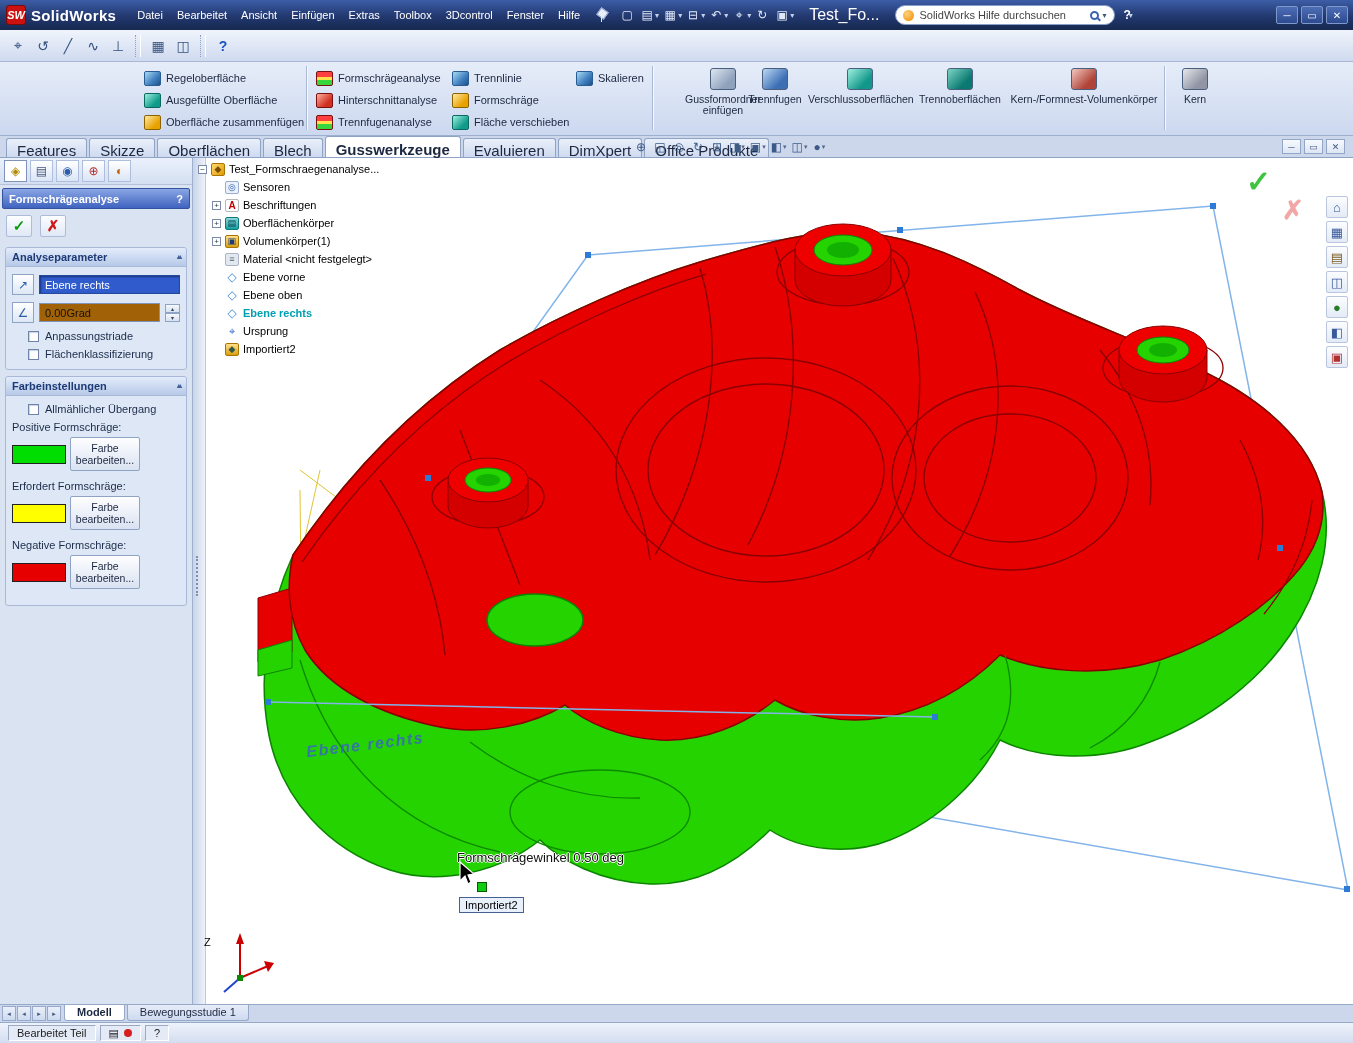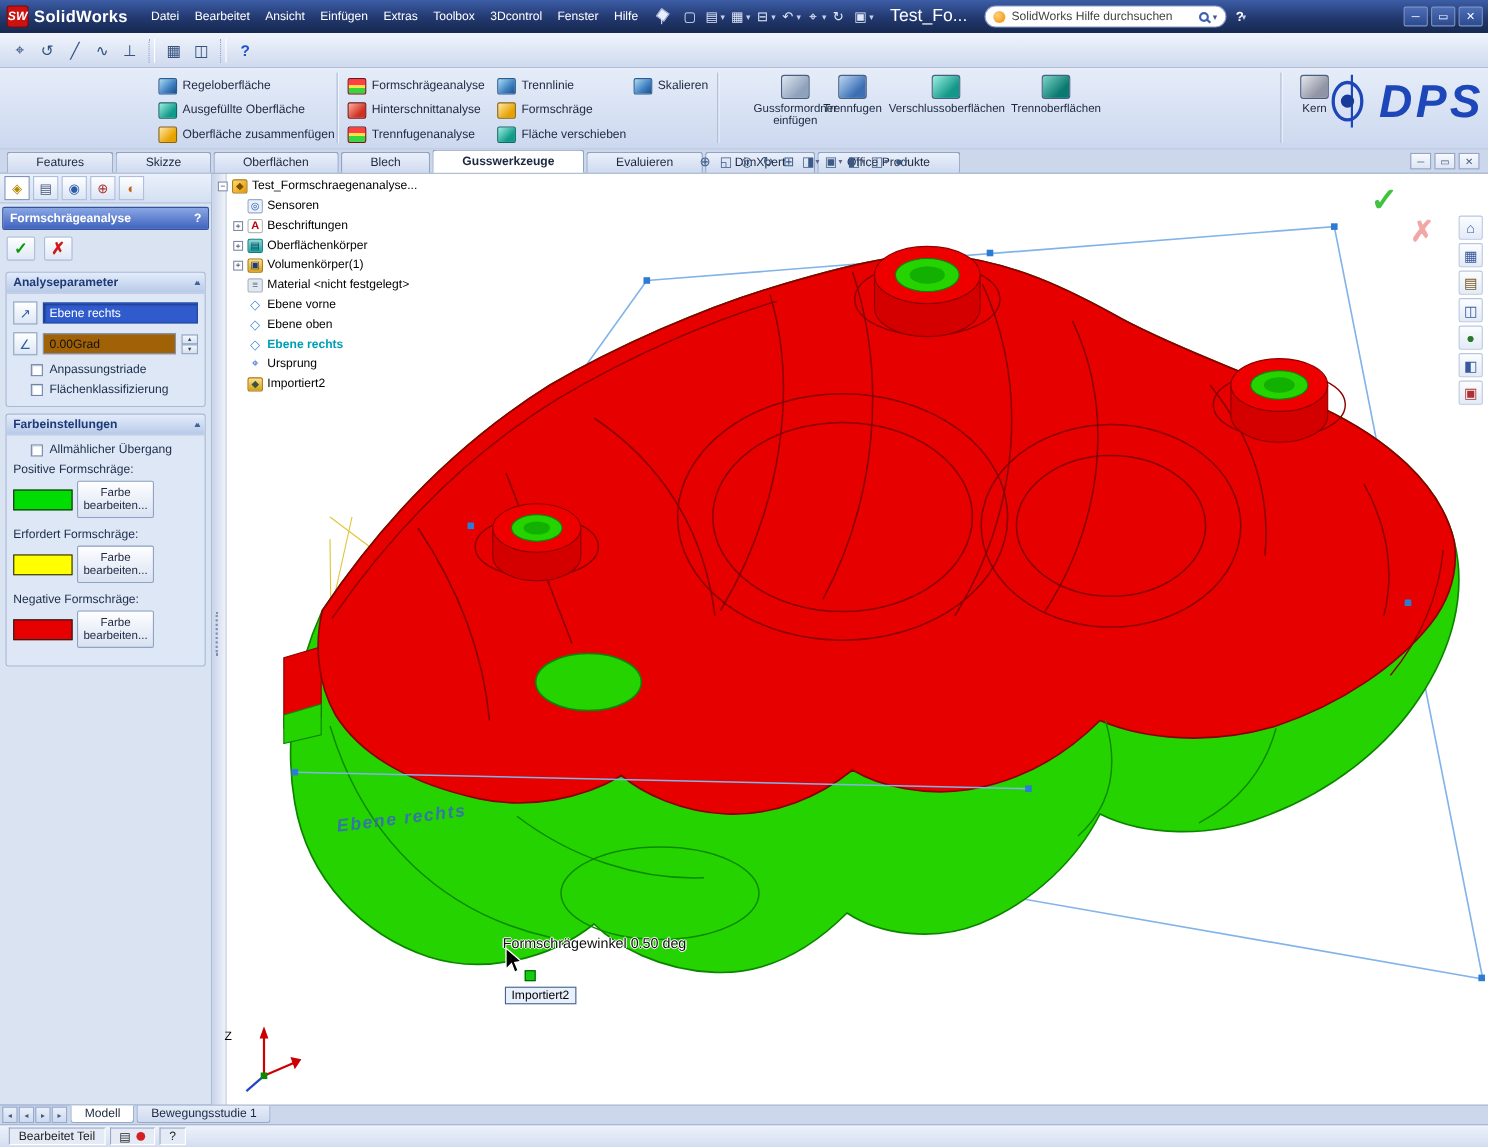--- a/index.html
+++ b/index.html
@@ -57,21 +57,21 @@
   .bico.b3{background:linear-gradient(135deg,#9ef0e0,#12988a 70%)}
   .bico.b4{background:linear-gradient(135deg,#7fd4c8,#0a7a70 70%)}
   .bico.b5{background:linear-gradient(135deg,#f2c8c0,#b04438 70%)}
   .bico.b6{background:linear-gradient(135deg,#e8e8ec,#9094a4 70%)}
   .brand{position:absolute;right:4px;top:4px;display:flex;align-items:center;gap:4px}
   .brand-text{font-size:42px;font-weight:bold;font-style:italic;color:#1d46b8;letter-spacing:3px;line-height:40px}
 
   
   .tabstrip{position:absolute;left:0;top:136px;width:100%;height:22px;background:#ccd7ec;border-bottom:1px solid #8fa3c4;
     display:flex;align-items:flex-end;padding-left:4px}
-  .tab{height:19px;padding:3px 26px 0;border:1px solid #8fa3c4;border-bottom:none;margin-left:2px;font-size:11px;color:#1c2740;
+  .tab{height:19px;padding:3px 10px 0;border:1px solid #8fa3c4;border-bottom:none;margin-left:2px;font-size:15px;color:#1c2740;
     background:linear-gradient(#eaf0fa,#cfdaf0);border-radius:3px 3px 0 0;white-space:nowrap}
   .tab.active{background:#fff;font-weight:bold;height:21px;padding-top:4px}
   .viewbar{position:absolute;left:632px;top:138px;display:flex;align-items:center;gap:1px}
   .vb{height:18px;min-width:18px;display:inline-flex;align-items:center;justify-content:center;color:#3c5a86;font-size:12px;padding:0 2px}
   .vb .dd2{font-size:7px;color:#55688c;margin-left:1px}
   .dwb-group{position:absolute;right:8px;top:139px;display:flex}
   .dwb{width:19px;height:15px;border:1px solid #93a6c6;background:linear-gradient(#f7fafe,#dde6f4);color:#44597e;font-size:9px;
     display:flex;align-items:center;justify-content:center;margin-left:3px}
 
   
@@ -154,21 +154,21 @@
   .rbtn.c1{color:#7a5a20}.rbtn.c2{color:#2a7a2a}.rbtn.c3{color:#b03030}
   .axis-z{position:absolute;left:204px;top:936px;z-index:6;font-size:11px;color:#000}
 
   
   .bottombar{position:absolute;left:0;top:1004px;width:100%;height:18px;background:#ccd7ec;border-top:1px solid #97a9c9;
     display:flex;align-items:flex-start;padding-left:2px}
   .bnav{width:14px;height:15px;border:1px solid #97a9c9;background:linear-gradient(#eaf0fa,#cfdaf0);font-size:7px;color:#44597e;
     display:flex;align-items:center;justify-content:center;margin:1px 1px 0 0}
   .btab{height:16px;padding:1px 12px 0;font-size:11px;color:#1c2740;background:linear-gradient(#e6edf8,#cfdaf0);
     border:1px solid #97a9c9;border-top:none;border-radius:0 0 3px 3px;margin-left:2px;white-space:nowrap}
-  .btab.active{background:#fff;font-weight:normal}
+  .btab.active{background:#fff;font-weight:bold}
   .statusbar{position:absolute;left:0;top:1022px;width:100%;height:21px;display:flex;align-items:center;padding:0 4px;
     background:linear-gradient(#eef3fb,#d3ddf0);border-top:1px solid #97a9c9;color:#222}
   .sb-left{flex:1;padding-left:4px;white-space:nowrap}
   .sb-cell{border:1px solid #9aa8c2;border-right-color:#fff;border-bottom-color:#fff;background:#e4ebf7;padding:0 8px;
     margin-left:4px;height:16px;display:flex;align-items:center;gap:5px;white-space:nowrap}
   .sb-dot{width:8px;height:8px;border-radius:50%;background:#d42020;display:inline-block}
 </style>
 </head>
 <body>
 
@@ -289,33 +289,29 @@
         <div>Trennfugen</div>
       </div>
     <div class="bb" style="left:808px;width:104px">
         <div class="bico b3"></div>
         <div>Verschlussoberflächen</div>
       </div>
     <div class="bb" style="left:914px;width:92px">
         <div class="bico b4"></div>
         <div>Trennoberflächen</div>
       </div>
+    <div class="bb" style="left:1008px;width:152px">
+        <div class="bico b5"></div>
+        <div>Kern-/Formnest-Volumenkörper</div>
+      </div>
     <div class="vsep" style="left:1164px"></div>
     <div class="bb" style="left:1170px;width:50px">
         <div class="bico b6"></div>
         <div>Kern</div>
       </div>
-    <div class="brand">
-      <svg width="42" height="52" viewBox="0 0 42 52">
-        <path d="M21 2 L21 50" stroke="#1d46b8" stroke-width="2" fill="none"></path>
-        <ellipse cx="17" cy="26" rx="13" ry="17" fill="none" stroke="#1d46b8" stroke-width="3"></ellipse>
-        <circle cx="17" cy="26" r="6" fill="#173a9a"></circle>
-      </svg>
-      <span class="brand-text">DPS</span>
-    </div>
   </div>
 
   <div class="tabstrip">
     <span class="tab">Features</span>
     <span class="tab">Skizze</span>
     <span class="tab">Oberflächen</span>
     <span class="tab">Blech</span>
     <span class="tab active">Gusswerkzeuge</span>
     <span class="tab">Evaluieren</span>
     <span class="tab">DimXpert</span>

